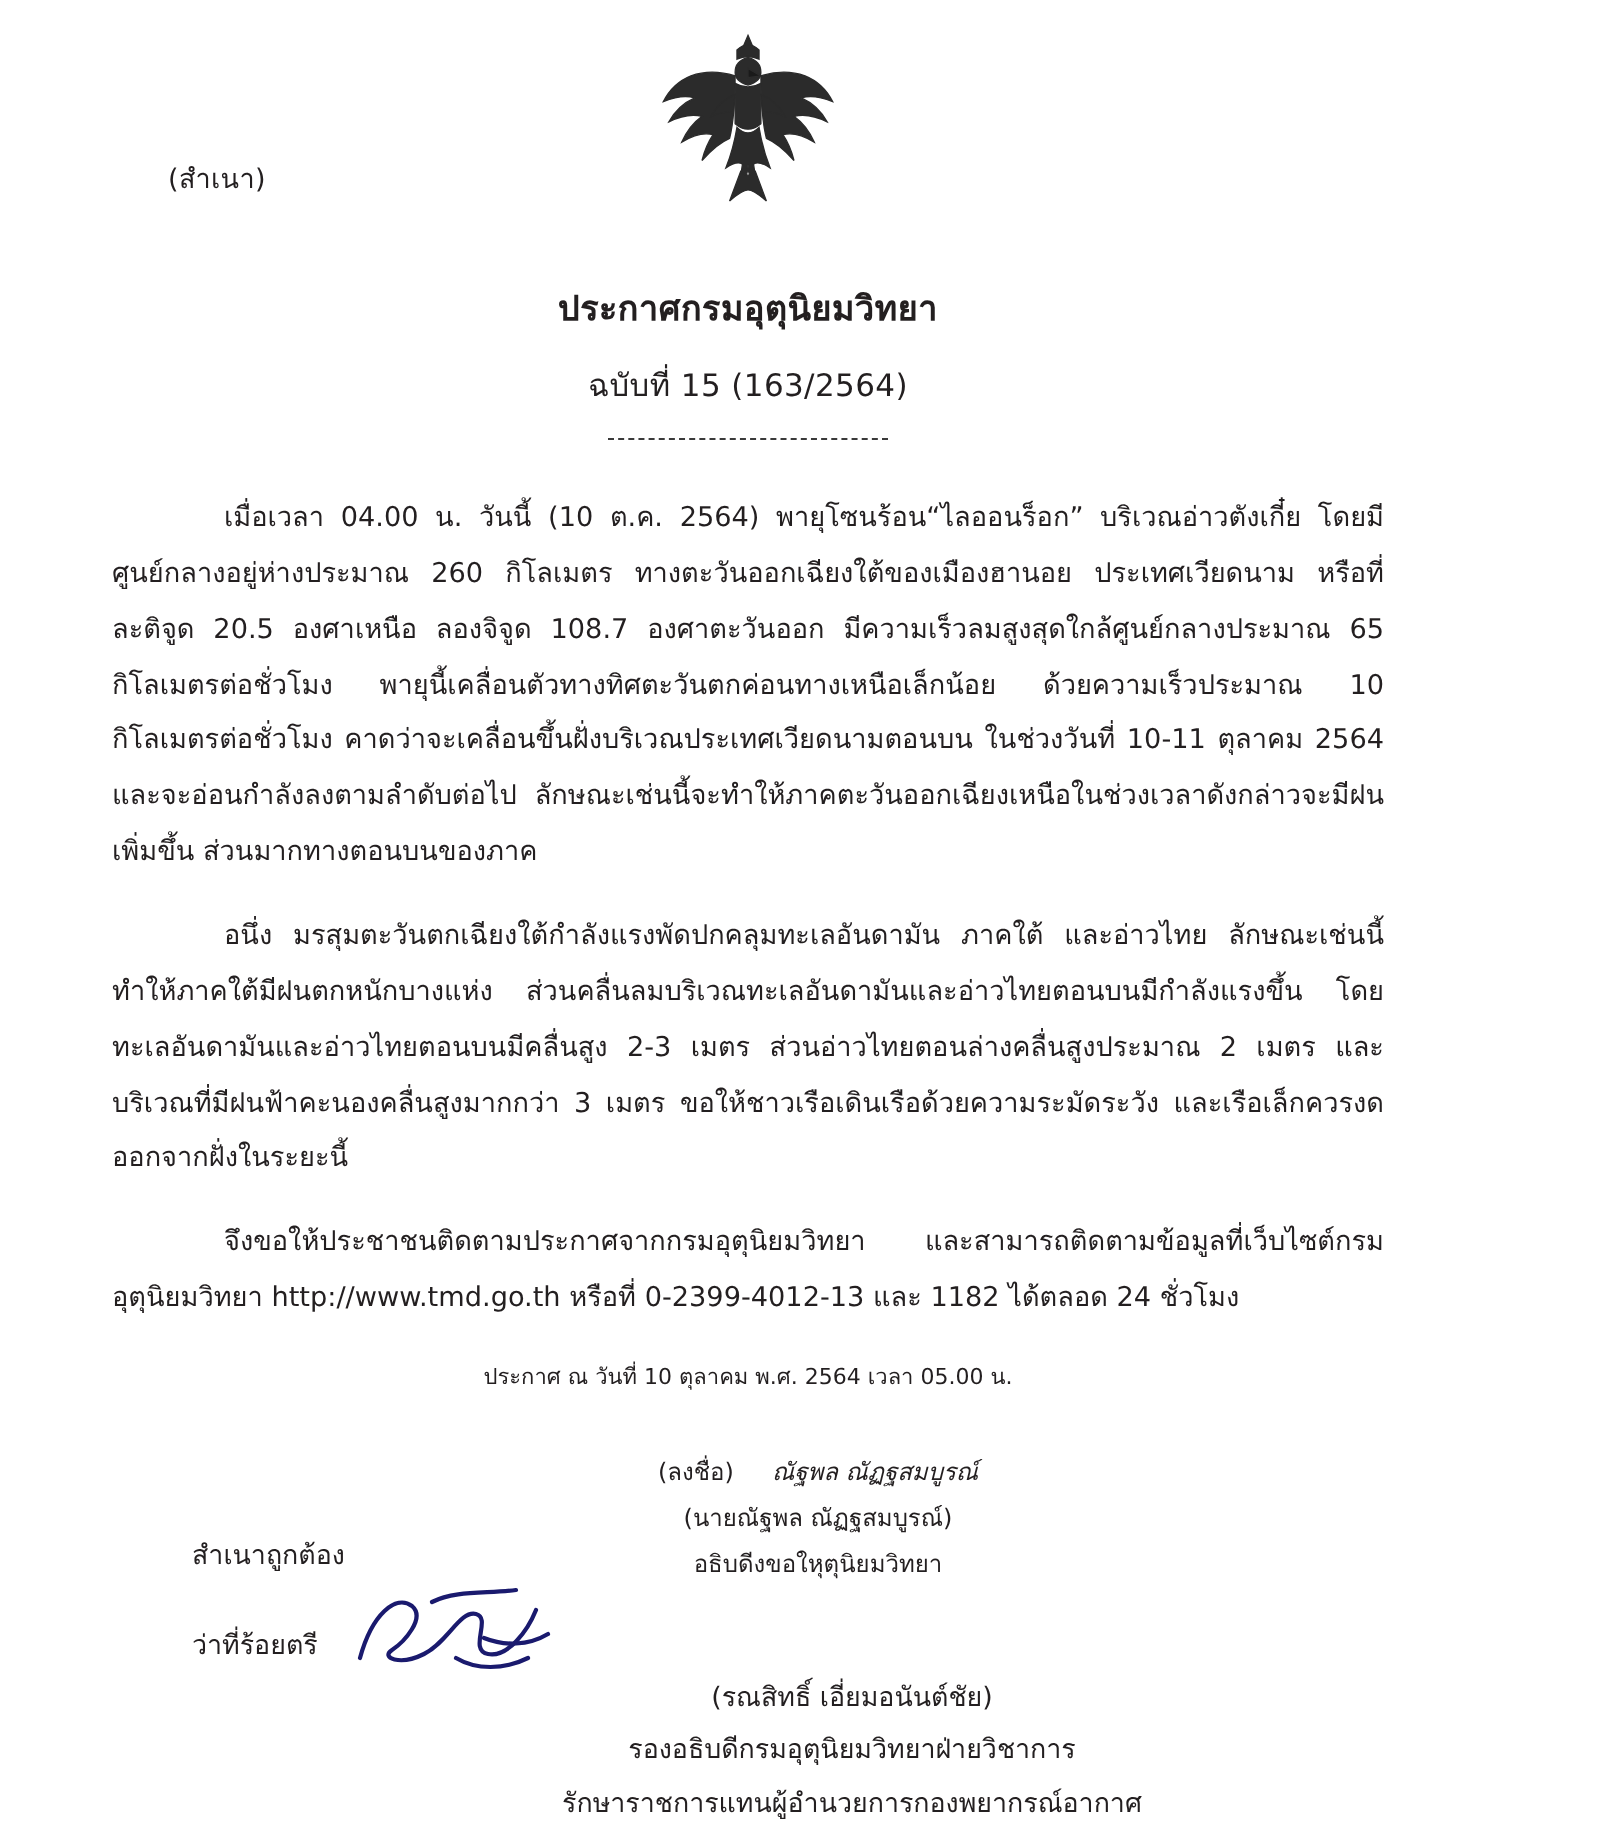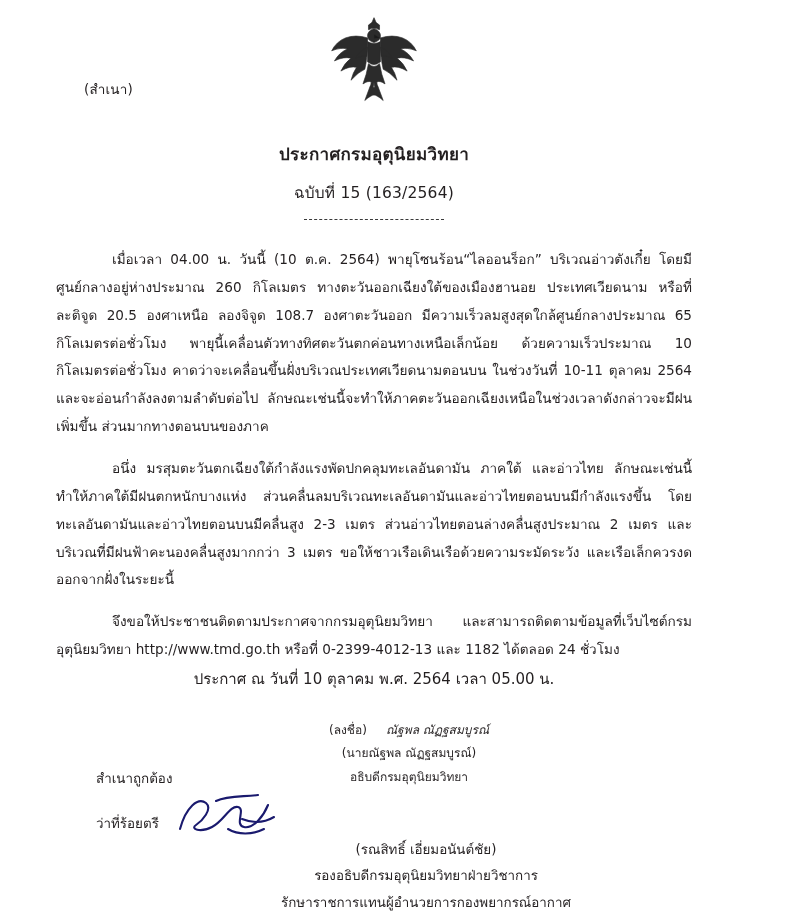--- a/index.html
+++ b/index.html
@@ -77,22 +77,23 @@
     text-justify: inter-word;
   }
   .para {
     margin: 0 0 14px 0;
     text-indent: 56px;
   }
   .para.last {
     margin-bottom: 0;
   }
   .centered-block {
-    text-align: center;
-    font-size: 15px;
+    margin-top: 14px;
+    text-align: center;
+    font-size: 11px;
     line-height: 2.05;
   }
   .centered-block div {
     margin-bottom: 2px;
   }
   
   .sign-block {
     margin-top: 24px;
     text-align: center;
     font-size: 12px;
@@ -183,21 +184,21 @@
     <div>ประกาศ ณ วันที่ 10 ตุลาคม พ.ศ. 2564 เวลา 05.00 น.</div>
   </div>
 
   <div class="sign-block">
     <div>
       <span>(ลงชื่อ)</span>
       &nbsp;&nbsp;&nbsp;
       <span class="sign-name-script">ณัฐพล ณัฏฐสมบูรณ์</span>
     </div>
     <div>(นายณัฐพล ณัฏฐสมบูรณ์)</div>
-    <div>อธิบดีกรมอุตุนิยมวิทยา</div>
+    <div>อธิบดีงขอใหุตุนิยมวิทยา</div>
   </div>
 
   <div class="footer">
     <div class="cert">สำเนาถูกต้อง</div>
     <div class="rank-row">
       <span class="rank">ว่าที่ร้อยตรี</span>
       <svg class="signature-svg" width="110" height="52" viewBox="0 0 110 52" aria-hidden="true">
         <g fill="none" stroke="#1a1a6e" stroke-width="2.1" stroke-linecap="round">
           <path d="M8 40 C 14 18, 26 8, 34 14 C 41 20, 30 32, 24 36 C 18 40, 28 44, 40 38 C 52 32, 58 16, 66 18 C 74 20, 62 36, 72 38 C 82 40, 92 26, 96 16"></path>
           <path d="M44 12 C 56 6, 72 8, 86 6"></path>

